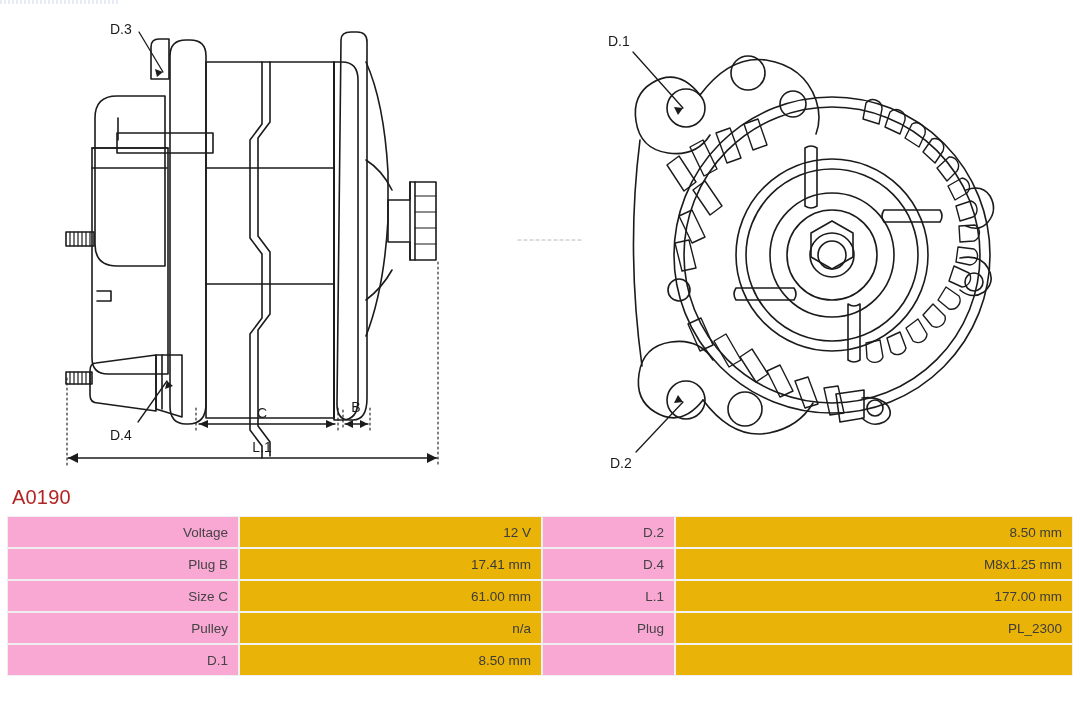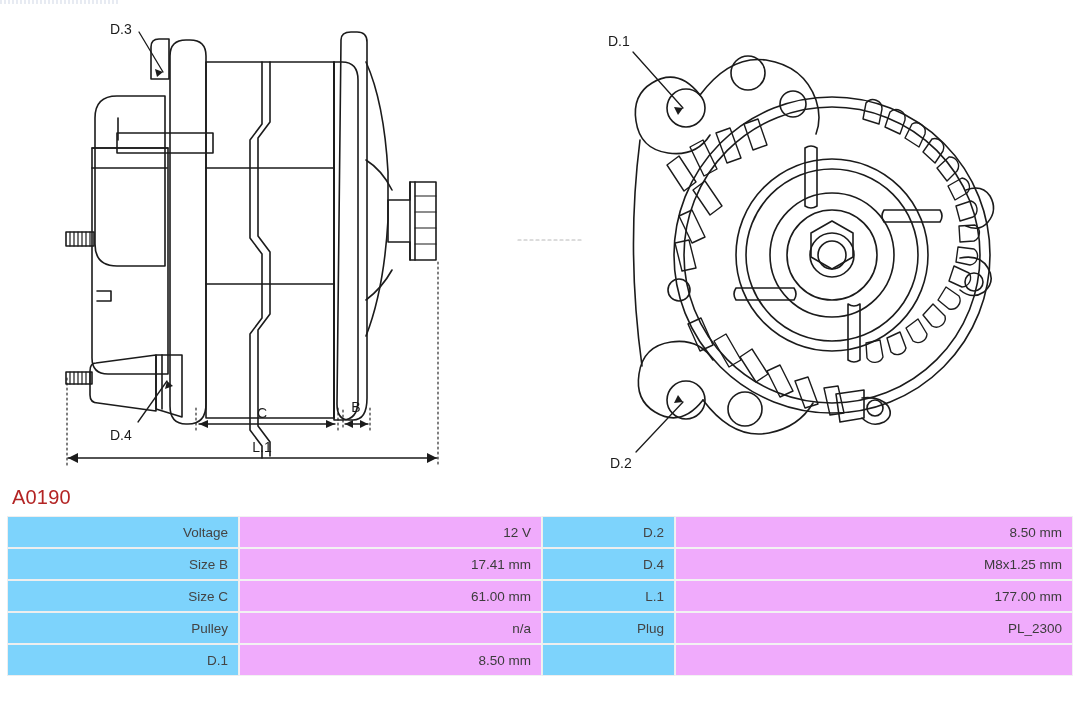--- a/index.html
+++ b/index.html
@@ -57,27 +57,27 @@
   }
   #spec-table td {
     height: 32px;
     padding: 0 10px;
     vertical-align: middle;
     border: 1px solid #f0f0f0;
     border-top-color: #e9e9e9;
     box-sizing: border-box;
   }
   #spec-table td.label {
-    background: #7dd3fc;
+    background: #f9a8d4;
     text-align: right;
     color: #444444;
     border: 1px solid #eeeeee;
   }
   #spec-table td.value {
-    background: #f0abfc;
+    background: #eab308;
     text-align: right;
     color: #3c3c3c;
     border: 1px solid #f2f2f2;
   }
   #spec-table td.blank {
     color: transparent;
   }
   #spec-table col.c-lab  { width: 232px; }
   #spec-table col.c-val  { width: 303px; }
   #spec-table col.c-lab2 { width: 133px; }
@@ -297,21 +297,21 @@
         <col class="c-val2">
     </colgroup>
     <tbody>
       <tr>
         <td class="label">Voltage</td>
         <td class="value">12 V</td>
         <td class="label">D.2</td>
         <td class="value">8.50 mm</td>
       </tr>
       <tr>
-        <td class="label">Size B</td>
+        <td class="label">Plug B</td>
         <td class="value">17.41 mm</td>
         <td class="label">D.4</td>
         <td class="value">M8x1.25 mm</td>
       </tr>
       <tr>
         <td class="label">Size C</td>
         <td class="value">61.00 mm</td>
         <td class="label">L.1</td>
         <td class="value">177.00 mm</td>
       </tr>

